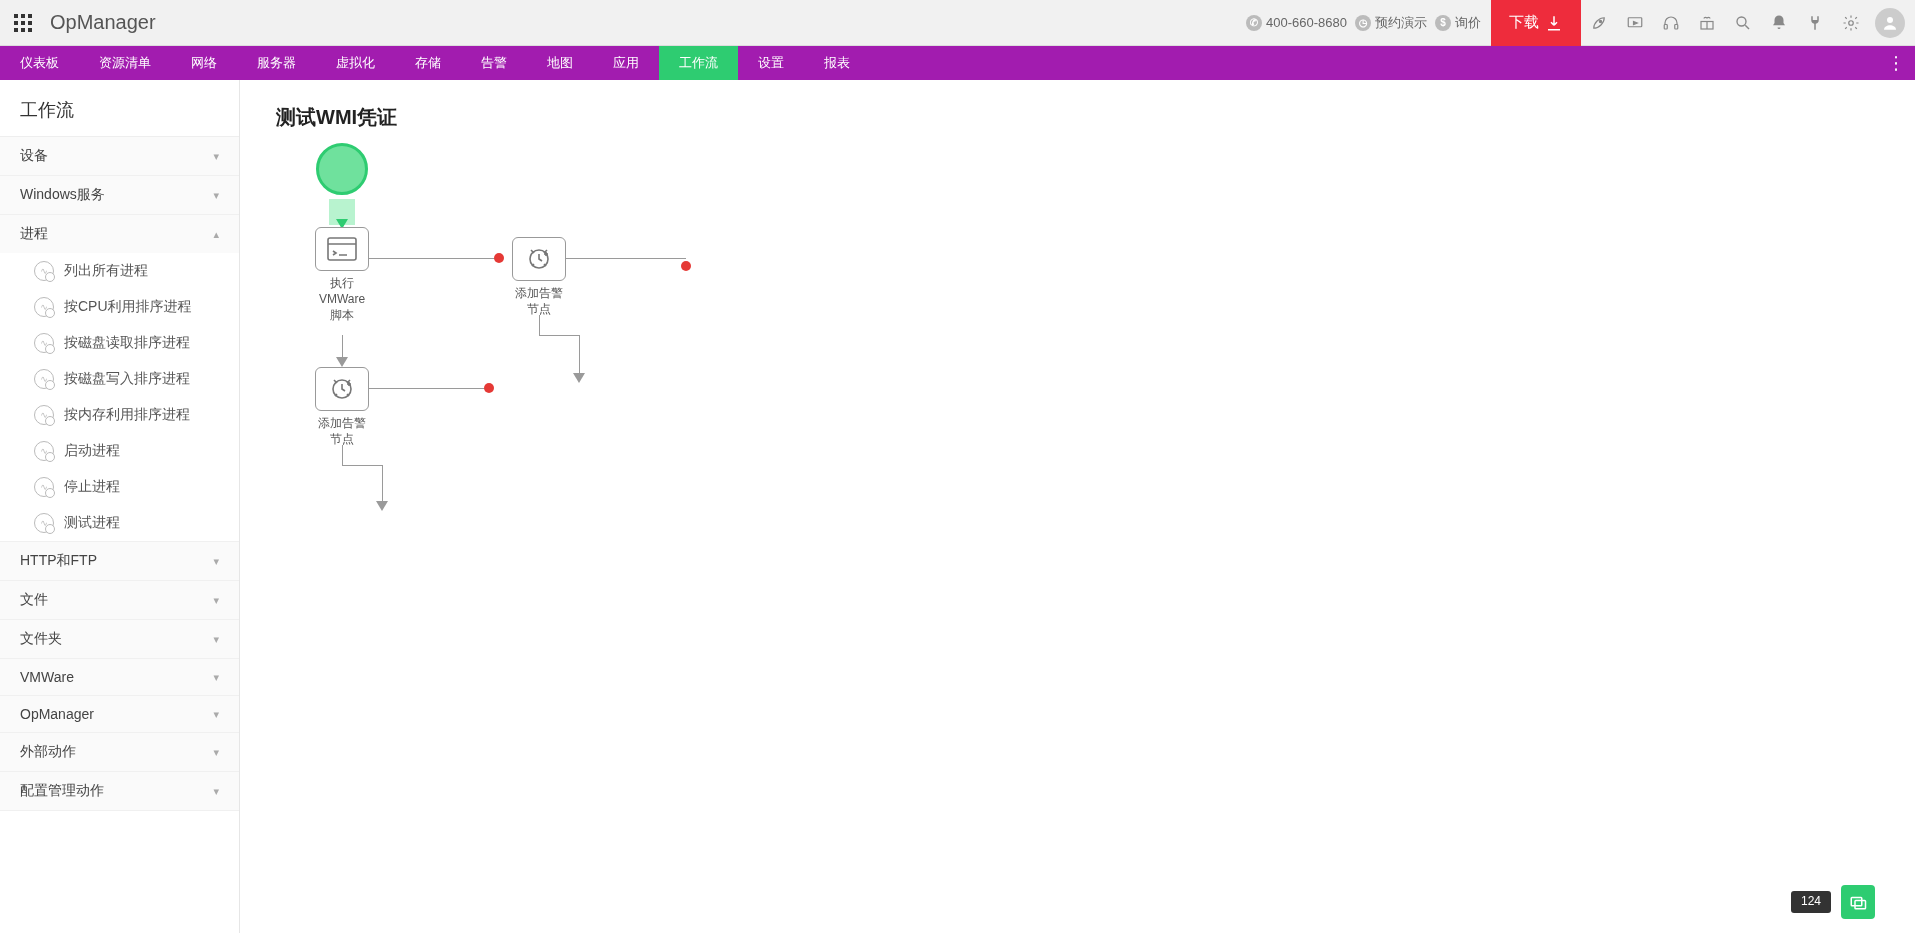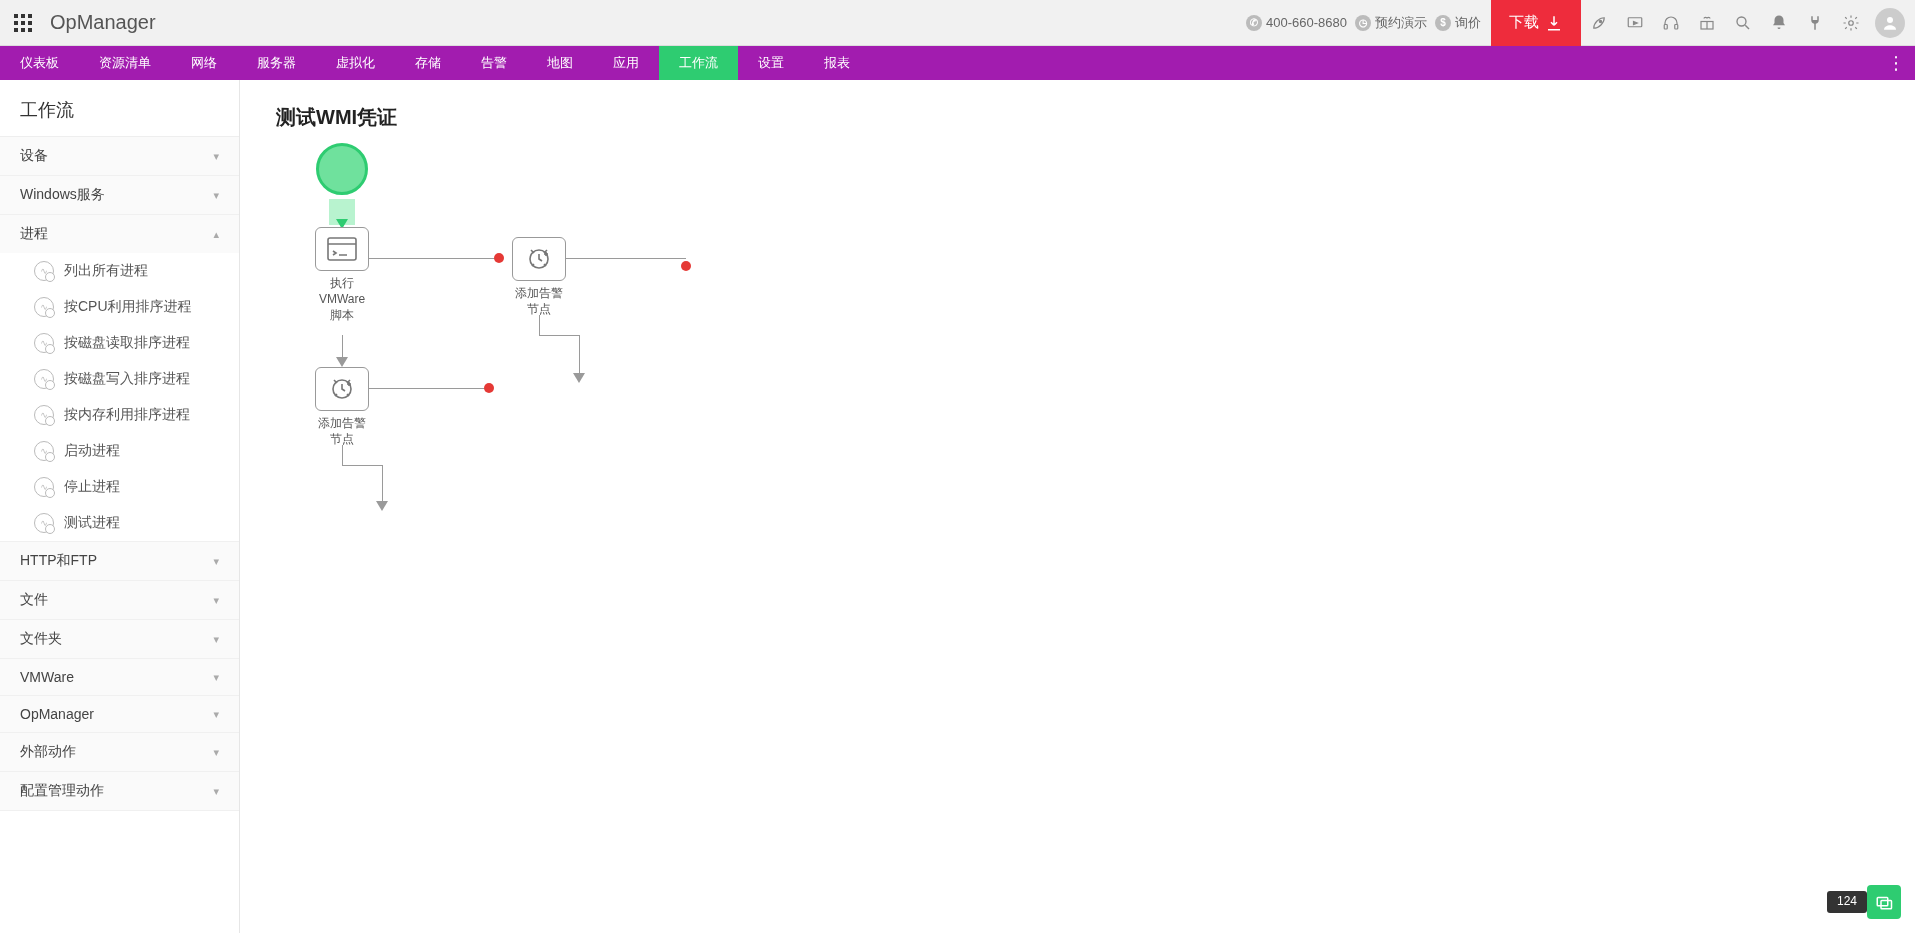--- a/index.html
+++ b/index.html
@@ -54,21 +54,21 @@
   .wf-box { width: 54px; height: 44px; border: 1px solid #999; border-radius: 6px; background: #fff; margin: 0 auto 4px; display:flex; align-items:center; justify-content:center; color:#777; }
   .wf-label { line-height: 1.35; }
   .red-dot { position: absolute; width: 10px; height: 10px; background: #e53935; border-radius: 50%; }
   .line { position: absolute; background: #9a9a9a; }
   .hline { height: 1px; }
   .vline { width: 1px; }
   .arrow-down { position:absolute; width:0; height:0; border-left:6px solid transparent; border-right:6px solid transparent; border-top:10px solid #9a9a9a; }
   .arrow-down.green { border-top-color:#2ecc71; }
 
   
-  .footer-right { position: absolute; right: 14px; bottom: 14px; display: flex; gap: 0; align-items: center; }
+  .footer-right { position: absolute; right: 40px; bottom: 14px; display: flex; gap: 10px; align-items: center; }
   .badge-dark { background: #333; color: #fff; font-size: 12px; padding: 4px 10px; border-radius: 3px; text-align: center; line-height: 1.1; }
   .badge-green { background: #2ecc71; color: #fff; width: 34px; height: 34px; border-radius: 4px; display:flex; align-items:center; justify-content:center; font-size:18px; }
 
   svg { display:block; }
 </style>
 </head>
 <body>
 
 <div class="header">
   <div class="apps-icon">

